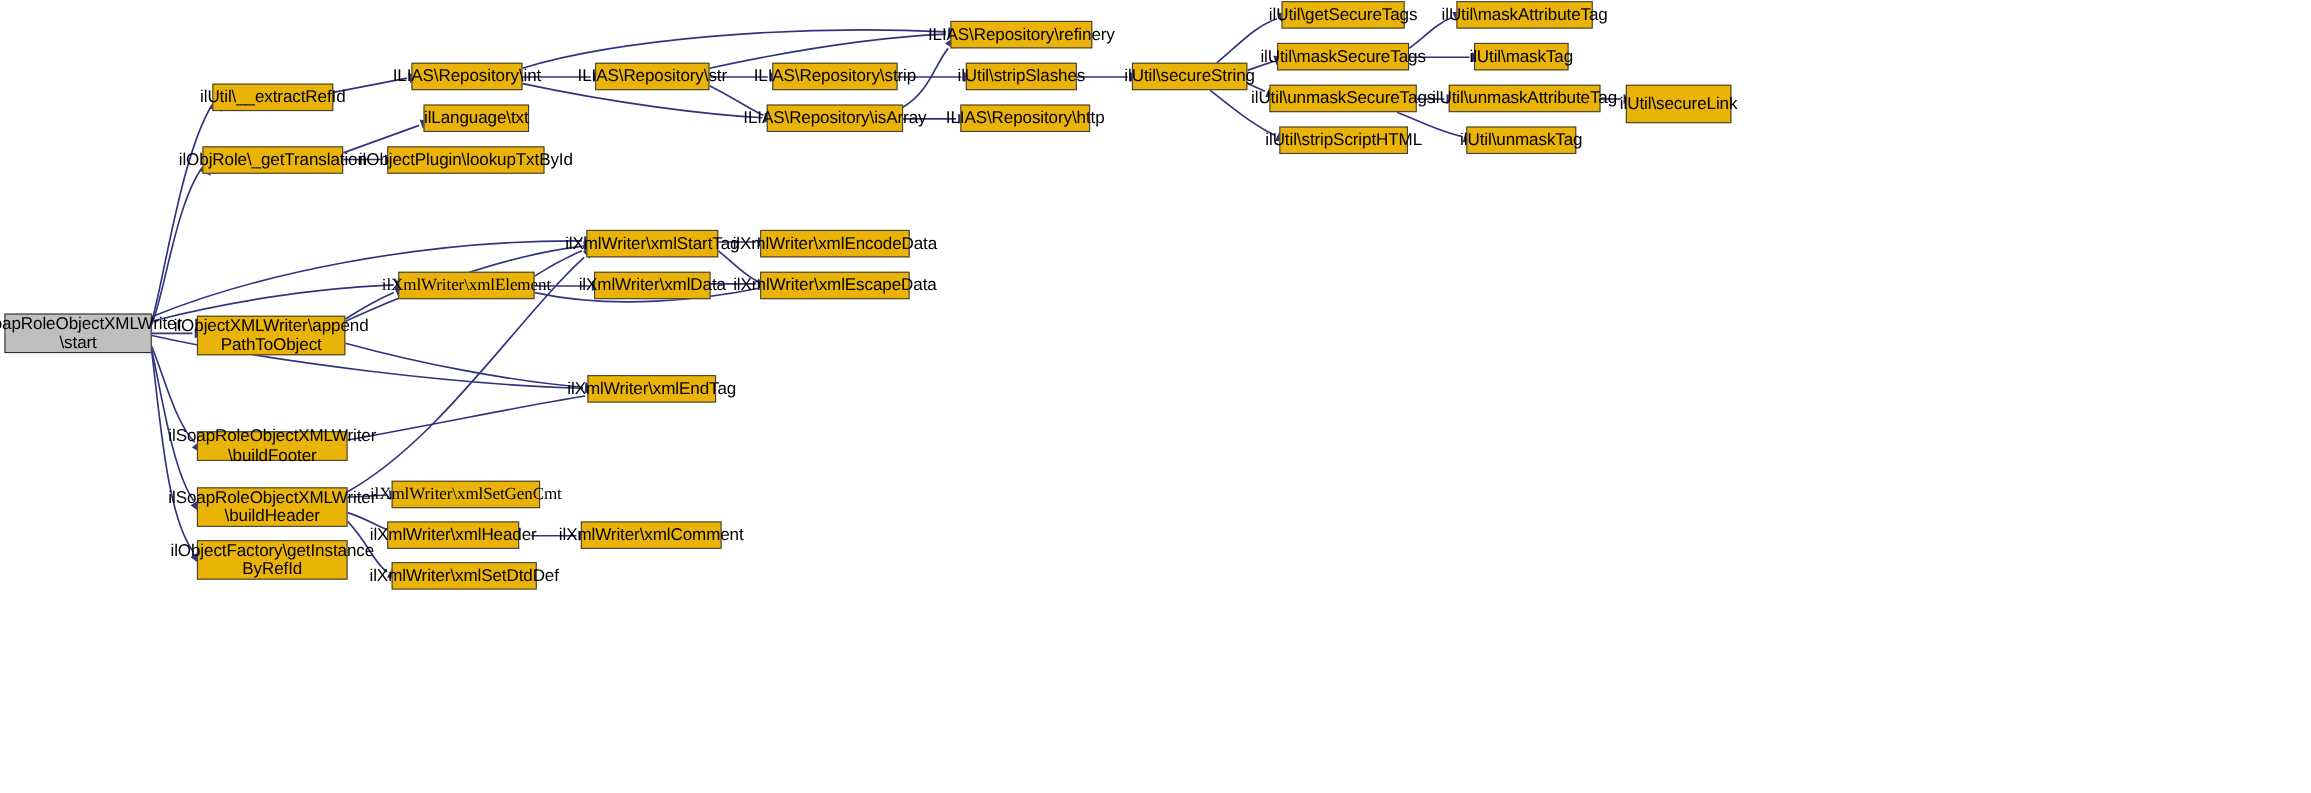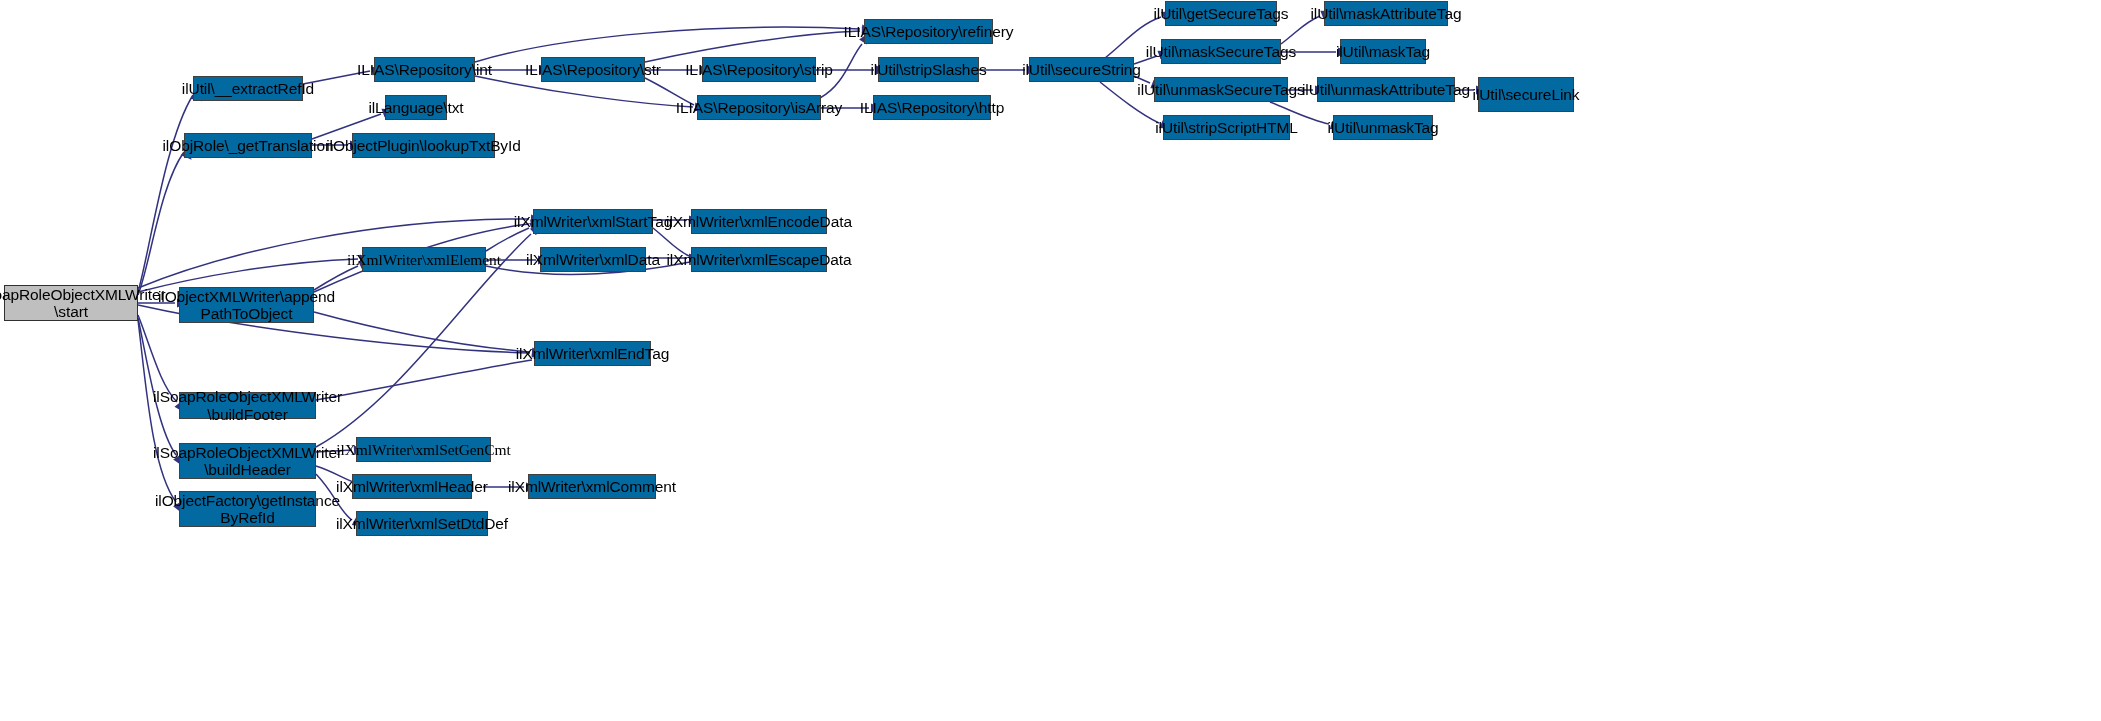--- a/index.html
+++ b/index.html
@@ -21,21 +21,21 @@
     left: 0;
     top: 0;
     width: 2101px;
     height: 721px;
     pointer-events: none;
   }
   .node {
     position: absolute;
     box-sizing: border-box;
     border: 1px solid #404040;
-    background: #0369a1;
+    background: #eab308;
     color: #000000;
     display: flex;
     align-items: center;
     justify-content: center;
     text-align: center;
     font-size: 15.5px;
     line-height: 1.12;
     letter-spacing: -0.1px;
     white-space: pre-line;
     padding: 0 3px;
@@ -143,33 +143,33 @@
       <polygon points="0,-4.5 0,4.5 11,0" fill="#32327f" transform="translate(354,521) rotate(30)"></polygon>
       <path d="M483,487 L524,487" fill="none" stroke="#32327f" stroke-width="1.5"></path>
       <polygon points="0,-4.5 0,4.5 11,0" fill="#32327f" transform="translate(526,487) rotate(0)"></polygon>
     </svg>
   <div id="node-layer">
       <div class="node highlight" style="left: 4px; top: 285px; width: 134px; height: 36px;">ilSoapRoleObjectXMLWriter
 \start</div>
       <div class="node" style="left: 193px; top: 76px; width: 110px; height: 25px;">ilUtil\__extractRefId</div>
       <div class="node" style="left: 184px; top: 133px; width: 128px; height: 25px;">ilObjRole\_getTranslation</div>
       <div class="node" style="left: 374px; top: 57px; width: 101px; height: 25px;">ILIAS\Repository\int</div>
-      <div class="node" style="left: 385px; top: 95px; width: 62px; height: 25px;">ilLanguage\txt</div>
+      <div class="node" style="left: 385px; top: 95px; width: 96px; height: 25px;">ilLanguage\txt</div>
       <div class="node" style="left: 352px; top: 133px; width: 143px; height: 25px;">ilObjectPlugin\lookupTxtById</div>
       <div class="node" style="left: 541px; top: 57px; width: 104px; height: 25px;">ILIAS\Repository\str</div>
       <div class="node" style="left: 702px; top: 57px; width: 114px; height: 25px;">ILIAS\Repository\strip</div>
       <div class="node" style="left: 697px; top: 95px; width: 124px; height: 25px;">ILIAS\Repository\isArray</div>
       <div class="node" style="left: 864px; top: 19px; width: 129px; height: 25px;">ILIAS\Repository\refinery</div>
       <div class="node" style="left: 878px; top: 57px; width: 101px; height: 25px;">ilUtil\stripSlashes</div>
       <div class="node" style="left: 873px; top: 95px; width: 118px; height: 25px;">ILIAS\Repository\http</div>
       <div class="node" style="left: 1029px; top: 57px; width: 105px; height: 25px;">ilUtil\secureString</div>
       <div class="node" style="left: 1165px; top: 1px; width: 112px; height: 25px;">ilUtil\getSecureTags</div>
       <div class="node" style="left: 1161px; top: 39px; width: 120px; height: 25px;">ilUtil\maskSecureTags</div>
       <div class="node" style="left: 1154px; top: 77px; width: 134px; height: 25px;">ilUtil\unmaskSecureTags</div>
-      <div class="node" style="left: 1163px; top: 115px; width: 127px; height: 25px;">ilUtil\stripScriptHTML</div>
+      <div class="node" style="left: 1163px; top: 115px; width: 117px; height: 25px;">ilUtil\stripScriptHTML</div>
       <div class="node" style="left: 1324px; top: 1px; width: 124px; height: 25px;">ilUtil\maskAttributeTag</div>
       <div class="node" style="left: 1340px; top: 39px; width: 86px; height: 25px;">ilUtil\maskTag</div>
       <div class="node" style="left: 1317px; top: 77px; width: 138px; height: 25px;">ilUtil\unmaskAttributeTag</div>
       <div class="node" style="left: 1333px; top: 115px; width: 100px; height: 25px;">ilUtil\unmaskTag</div>
       <div class="node" style="left: 1478px; top: 77px; width: 96px; height: 35px;">ilUtil\secureLink</div>
       <div class="node" style="left: 533px; top: 209px; width: 120px; height: 25px;">ilXmlWriter\xmlStartTag</div>
       <div class="node" style="left: 362px; top: 247px; width: 124px; height: 25px; font-family: Liberation Serif, serif;">ilXmlWriter\xmlElement</div>
       <div class="node" style="left: 540px; top: 247px; width: 106px; height: 25px;">ilXmlWriter\xmlData</div>
       <div class="node" style="left: 691px; top: 209px; width: 136px; height: 25px;">ilXmlWriter\xmlEncodeData</div>
       <div class="node" style="left: 691px; top: 247px; width: 136px; height: 25px;">ilXmlWriter\xmlEscapeData</div>

